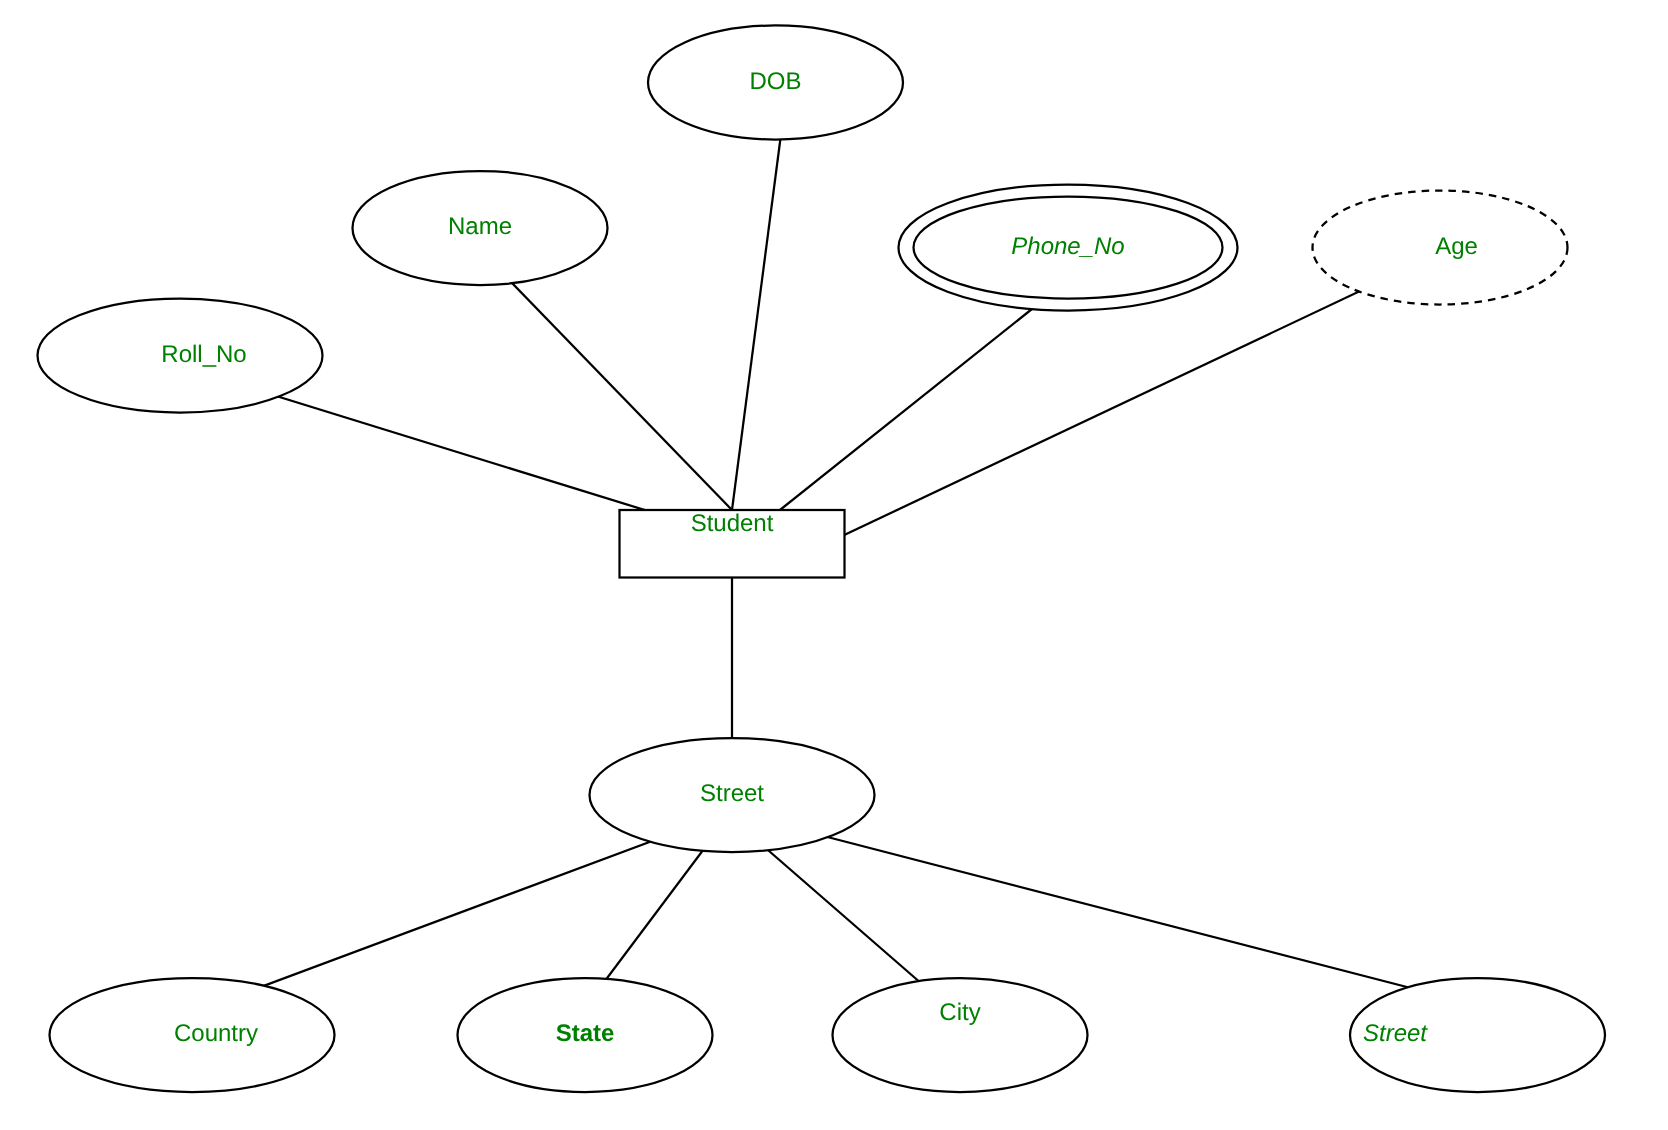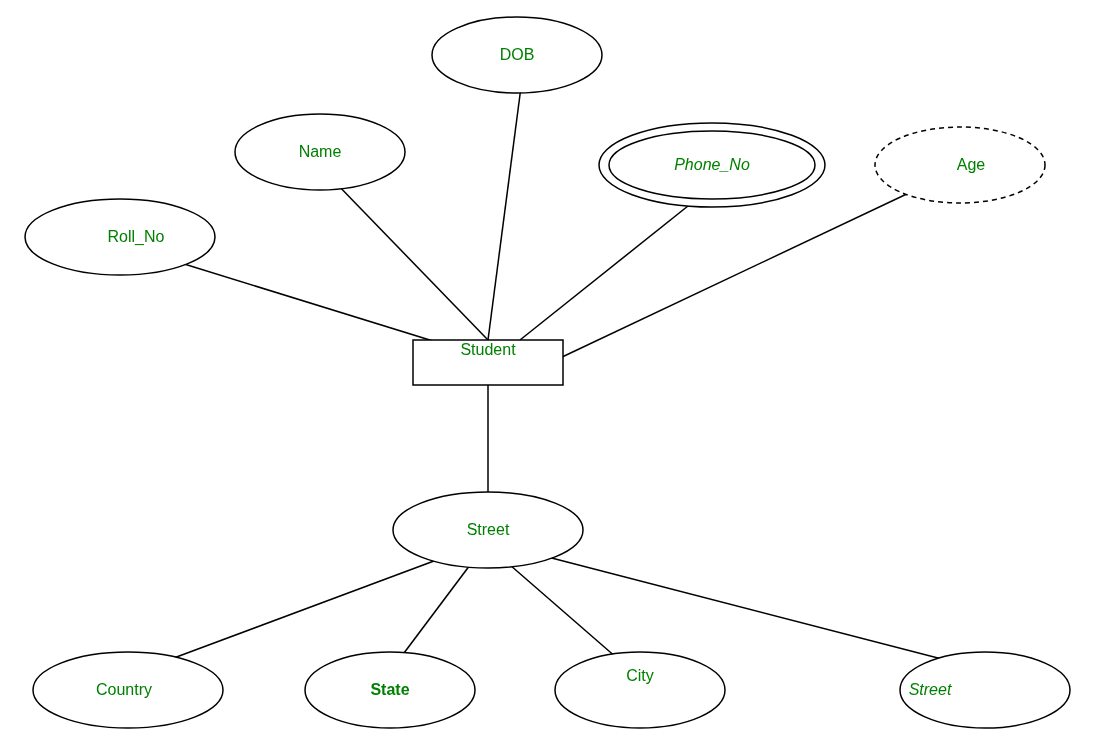--- a/index.html
+++ b/index.html
@@ -74,16 +74,16 @@
   <ellipse cx="985" cy="690" rx="85" ry="38" fill="white" stroke="#000" stroke-width="1.5"></ellipse>
 </svg>
 
 <div class="label" style="left:488px; top:350px;">Student</div>
 <div class="label" style="left:136px; top:237px;">Roll_No</div>
 <div class="label" style="left:320px; top:152px;">Name</div>
 <div class="label" style="left:517px; top:55px;">DOB</div>
 <div class="label" style="left:712px; top:165px;font-style:italic;">Phone_No</div>
 <div class="label" style="left:971px; top:165px;">Age</div>
 <div class="label" style="left:488px; top:530px;">Street</div>
-<div class="label" style="left:124px; top:690px;text-align:right;">Country</div>
+<div class="label" style="left:144px; top:690px;text-align:right;">Country</div>
 <div class="label" style="left:390px; top:690px;font-weight:bold;">State</div>
 <div class="label" style="left:640px; top:676px;">City</div>
 <div class="label" style="left:930px; top:690px;font-style:italic;">Street</div>
 
 </body></html>

